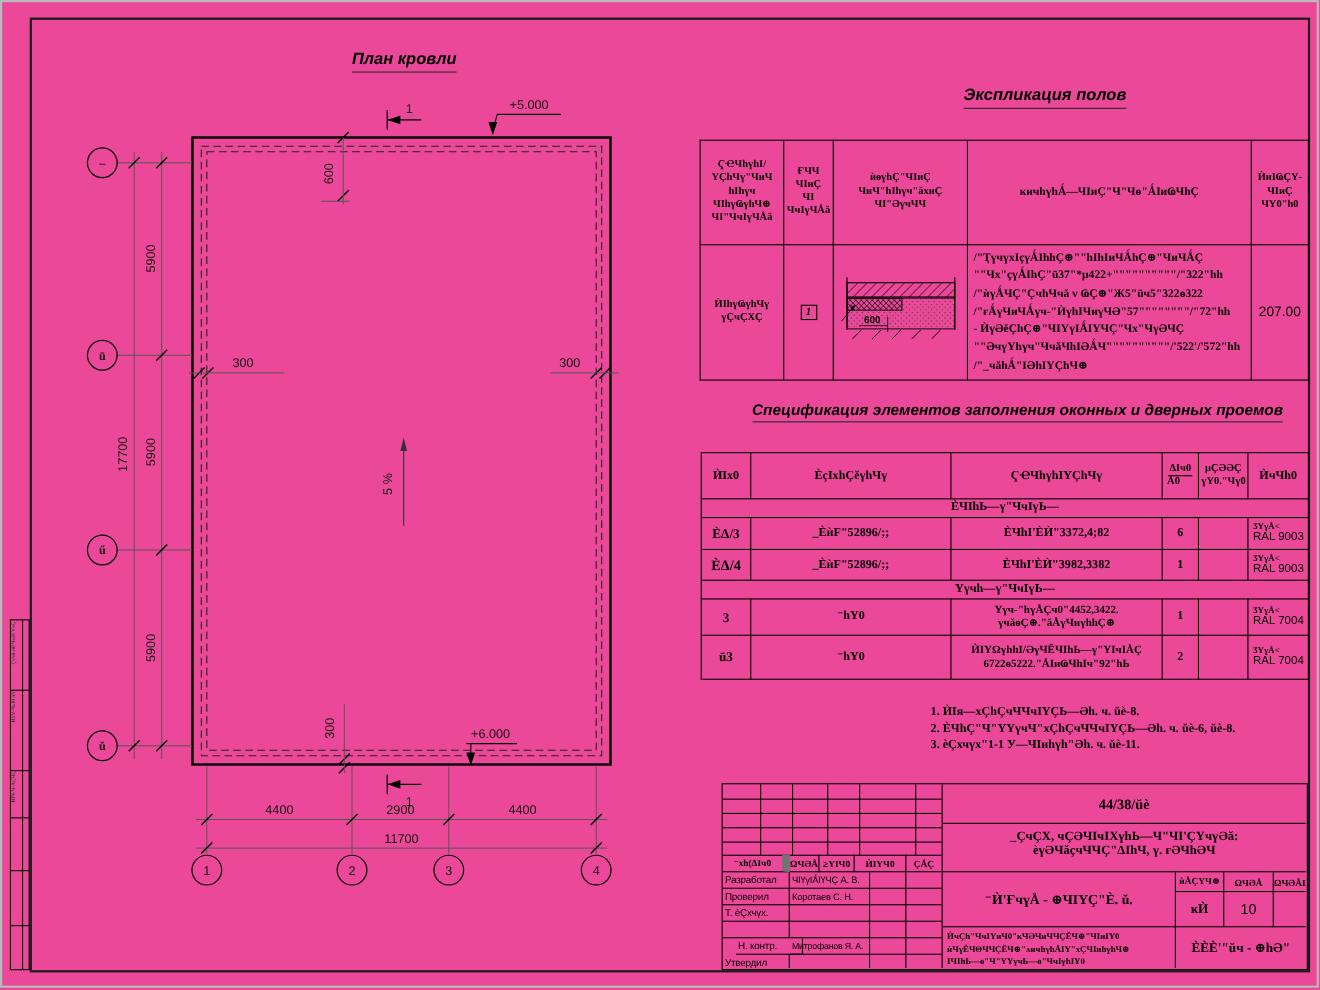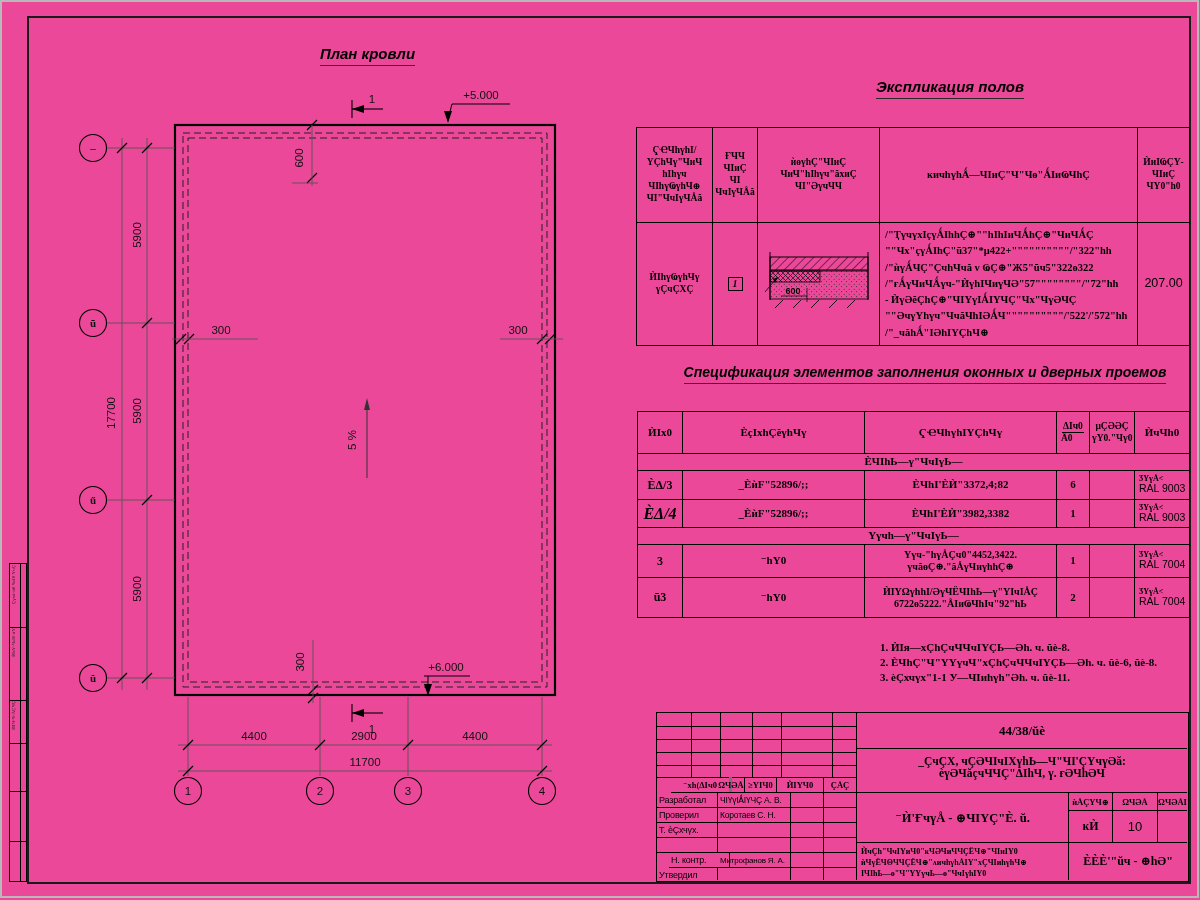--- a/index.html
+++ b/index.html
@@ -27,21 +27,21 @@
   table.spec{position:absolute;left:637px;top:411px;width:552px;height:207px;border-collapse:collapse;table-layout:fixed;}
   table.spec th,table.spec td{border:1.4px solid #000;padding:0 2px;vertical-align:middle;text-align:center;
        font-family:"Liberation Serif","DejaVu Serif",serif;font-weight:bold;font-size:11px;line-height:1.2;}
   table.spec .grp{height:17px;font-size:10.5px;}
   table.spec td.note{text-align:left;padding-left:4px;}
   .note-s{display:block;font-size:8px;line-height:1;}
   .note-r{display:block;font-family:"Liberation Sans","DejaVu Sans",sans-serif;font-weight:normal;font-size:10.5px;line-height:1.1;}
   .frac-top{display:inline-block;border-bottom:1px solid #000;padding:0 1px;}
   .frac-bot{display:block;text-align:left;padding-left:2px;}
 
-  .notes{position:absolute;left:880px;top:640px;font-family:"Liberation Serif","DejaVu Serif",serif;
+  .notes{position:absolute;left:846px;top:640px;font-family:"Liberation Serif","DejaVu Serif",serif;
          font-weight:bold;font-size:11px;line-height:15px;}
 
   
   .tb{position:absolute;left:656px;top:712px;width:533px;height:170px;border:1.6px solid #000;box-sizing:border-box;}
   .tb .c{position:absolute;box-sizing:border-box;font-size:9px;}
   .vln{position:absolute;width:1px;background:#000;}
   .hln{position:absolute;height:1px;background:#000;}
   .rus{font-family:"Liberation Sans","DejaVu Sans",sans-serif;font-size:9px;letter-spacing:-0.2px;}
   .gar{font-family:"Liberation Serif","DejaVu Serif",serif;font-weight:bold;}
   .ctr{display:flex;align-items:center;justify-content:center;text-align:center;}
@@ -312,21 +312,21 @@
       <td>_ÈѝF"52896/;;</td>
       <td>ÈЧhІ'ÈЍ"3372,4;82</td>
       <td>6</td>
       <td></td>
       <td class="note">
         <span class="note-s">ӠҮүÅ&lt;</span>
         <span class="note-r">RAL 9003</span>
           </td>
     </tr>
     <tr style="height:28px;">
-      <td style="font-size:16px;font-style:italic;">ÈΔ/4</td>
+      <td style="font-size:13px;">ÈΔ/4</td>
       <td>_ÈѝF"52896/;;</td>
       <td>ÈЧhІ'ÈЍ"3982,3382</td>
       <td>1</td>
       <td></td>
       <td class="note">
         <span class="note-s">ӠҮүÅ&lt;</span>
         <span class="note-r">RAL 9003</span>
           </td>
     </tr>
     <tr class="grp">
@@ -376,21 +376,21 @@
     <div class="vln" style="left:95px;top:0;height:64px;"></div>
     <div class="vln" style="left:124px;top:0;height:64px;"></div>
     <div class="vln" style="left:175px;top:0;height:64px;"></div>
     <div class="vln" style="left:199px;top:0;height:167px;"></div>
     <div class="hln" style="left:0;top:13px;width:199px;"></div>
     <div class="hln" style="left:0;top:26px;width:199px;"></div>
     <div class="hln" style="left:0;top:39px;width:199px;"></div>
     <div class="hln" style="left:0;top:52px;width:199px;"></div>
     <div class="hln" style="left:0;top:64px;width:199px;"></div>
 
-    <div class="c gar ctr" style="left:14px;top:64px;width:61px;height:16px;border-right:3px solid #737373;border-bottom:1px solid #000;font-size:8.5px;">⁻хh(ΔІч0</div>
+    <div class="c gar ctr" style="left:0;top:64px;width:61px;height:16px;border-right:7px solid #737373;border-bottom:1px solid #000;font-size:8.5px;">⁻хh(ΔІч0</div>
     <div class="c gar ctr" style="left:61px;top:64px;width:27px;height:16px;border-right:1px solid #000;border-bottom:1px solid #000;font-size:8.5px;">ΩЧӘÅ</div>
     <div class="c gar ctr" style="left:88px;top:64px;width:32px;height:16px;border-right:1px solid #000;border-bottom:1px solid #000;font-size:8.5px;">≥ҮІЧ0</div>
     <div class="c gar ctr" style="left:120px;top:64px;width:47px;height:16px;border-right:1px solid #000;border-bottom:1px solid #000;font-size:8.5px;">ЍІҮЧ0</div>
     <div class="c gar ctr" style="left:167px;top:64px;width:32px;height:16px;border-bottom:1px solid #000;font-size:8.5px;">ÇÅÇ</div>
 
     <div class="c rus" style="left:0;top:80px;width:61px;height:15px;border-right:1px solid #000;border-bottom:1px solid #000;padding:2px 2px 0;">Разработал</div>
     <div class="c rus" style="left:61px;top:80px;width:73px;height:15px;border-right:1px solid #000;border-bottom:1px solid #000;padding:2px 2px 0;font-size:8.5px;">ЧІҮүІǺІҮЧÇ А. В.</div>
     <div class="c" style="left:134px;top:80px;width:33px;height:15px;border-right:1px solid #000;border-bottom:1px solid #000;"></div>
     <div class="c" style="left:167px;top:80px;width:32px;height:15px;border-bottom:1px solid #000;"></div>
 

